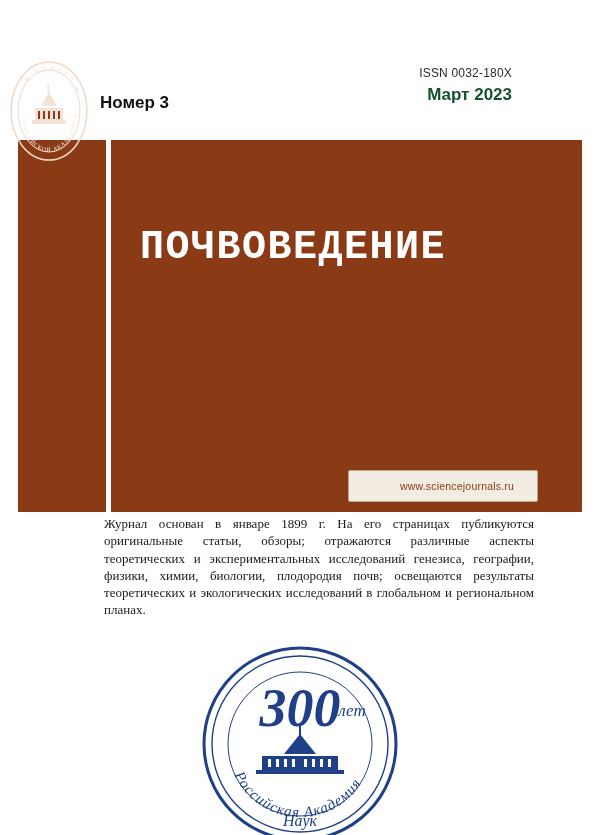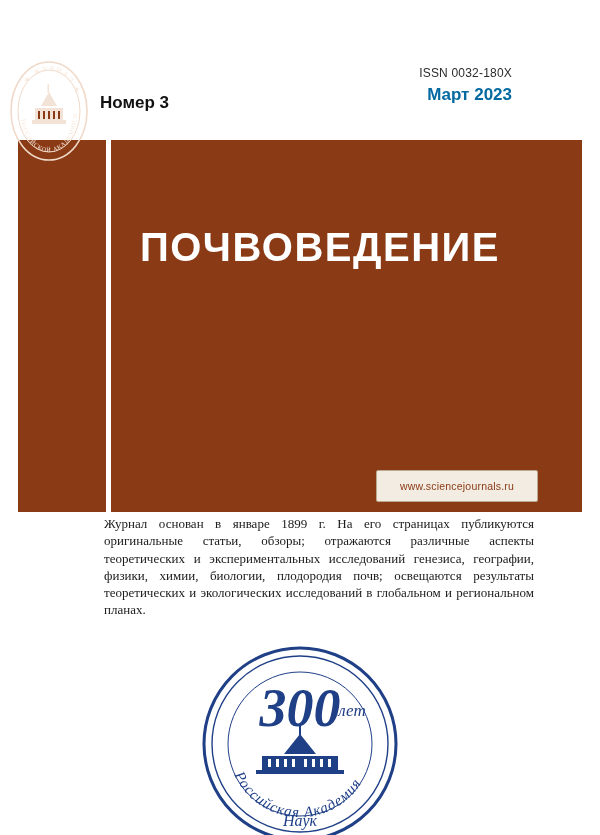--- a/index.html
+++ b/index.html
@@ -39,21 +39,21 @@
     font-weight: bold;
     color: #111111;
     margin-top: 8px;
   }
   .issue-date {
     position: absolute;
     top: 85px;
     right: 88px;
     font-size: 17px;
     font-weight: bold;
-    color: #0369a1;
+    color: #14532d;
   }
 
   
   .brown-band {
     position: absolute;
     top: 140px;
     left: 18px;
     width: 564px;
     height: 372px;
     background: #8a3a15;
@@ -86,36 +86,37 @@
   .academy-seal svg { display: block; }
 
   .journal-title {
     position: absolute;
     top: 225px;
     left: 140px;
     font-size: 40px;
     font-weight: bold;
     color: #ffffff;
     letter-spacing: 1.5px;
-    font-family: Liberation Sans, sans-serif;
+    font-family: Liberation Mono, monospace;
   }
 
   
   .site-badge {
     position: absolute;
     top: 470px;
     right: 62px;
     width: 160px;
     height: 30px;
     background: #f2ece2;
     border: 1px solid #b8a98f;
     border-radius: 2px;
     display: flex;
     align-items: center;
     justify-content: center;
+    padding-left: 28px;
   }
   .site-badge span {
     font-size: 10.5px;
     color: #8a3a15;
     letter-spacing: 0.2px;
   }
 
   
   .description {
     position: absolute;

